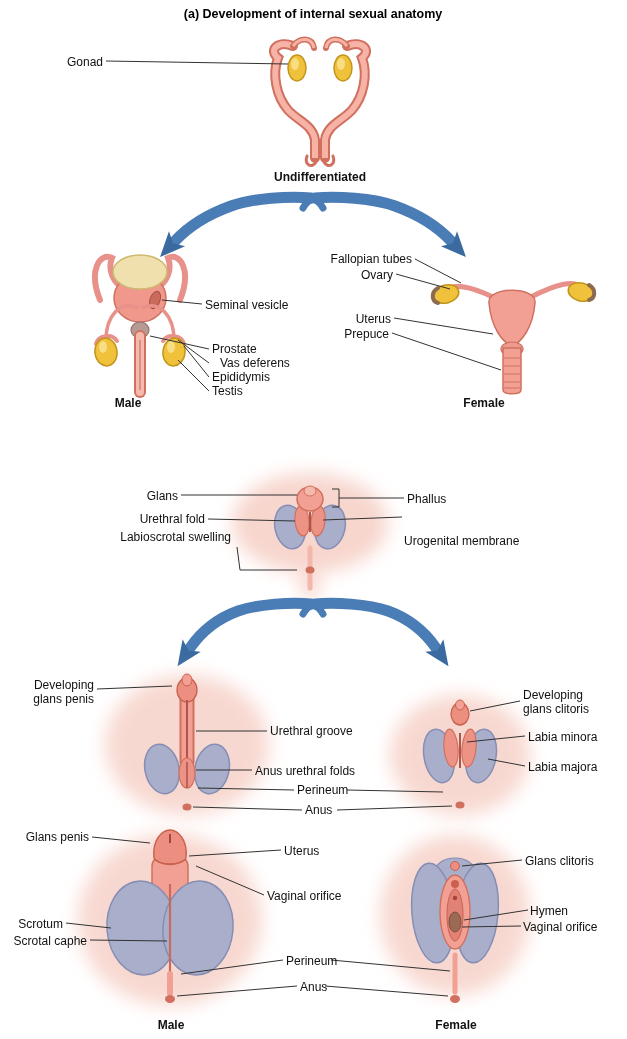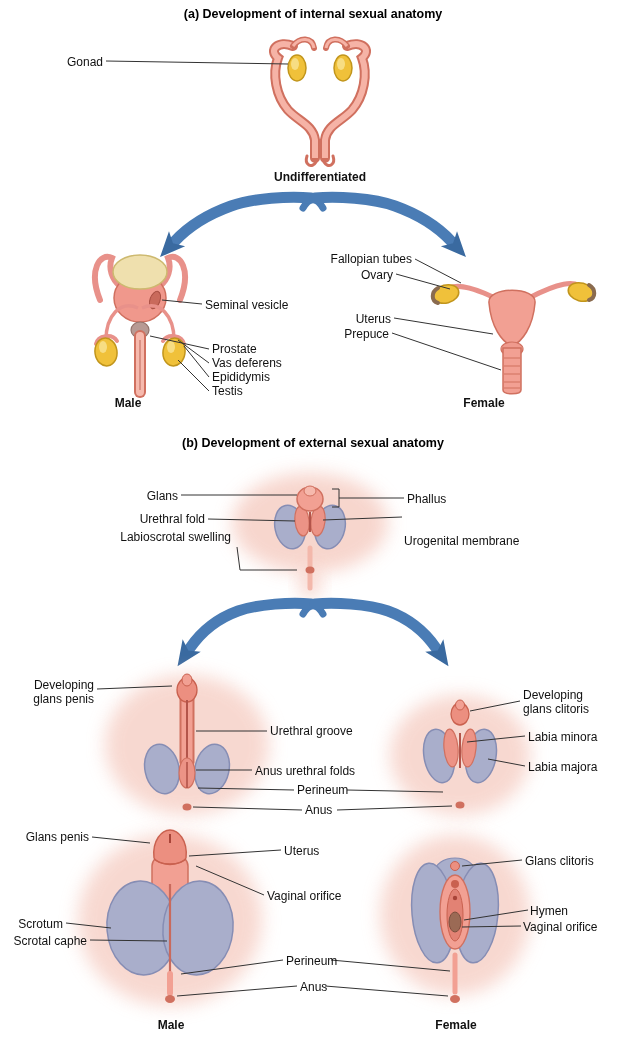--- a/index.html
+++ b/index.html
@@ -208,32 +208,31 @@
   </g>
 </svg>
 
 <div class="title" style="left:313px;top:7px">(a) Development of internal sexual anatomy</div>
 
 <div class="lbl r" style="right:524px;top:55px">Gonad</div>
 <div class="lbl b c" style="left:320px;top:170px">Undifferentiated</div>
 
 <div class="lbl" style="left:205px;top:298px">Seminal vesicle</div>
 <div class="lbl" style="left:212px;top:342px">Prostate</div>
-<div class="lbl" style="left:212px;top:356px">Vas deferens</div>
+<div class="lbl" style="left:220px;top:356px">Vas deferens</div>
 <div class="lbl" style="left:212px;top:370px">Epididymis</div>
 <div class="lbl" style="left:212px;top:384px">Testis</div>
 <div class="lbl b c" style="left:128px;top:396px">Male</div>
 
 <div class="lbl r" style="right:215px;top:252px">Fallopian tubes</div>
 <div class="lbl r" style="right:234px;top:268px">Ovary</div>
 <div class="lbl r" style="right:236px;top:312px">Uterus</div>
 <div class="lbl r" style="right:238px;top:327px">Prepuce</div>
 <div class="lbl b c" style="left:484px;top:396px">Female</div>
 
-<div class="title" style="left:313px;top:436px">(b) Development of external sexual anatomy</div>
 
 <div class="lbl r" style="right:449px;top:489px">Glans</div>
 <div class="lbl r" style="right:422px;top:512px">Urethral fold</div>
 <div class="lbl r" style="right:396px;top:530px">Labioscrotal swelling</div>
 <div class="lbl" style="left:407px;top:492px">Phallus</div>
 <div class="lbl" style="left:404px;top:534px">Urogenital membrane</div>
 
 <div class="lbl r" style="right:533px;top:678px">Developing
 glans penis</div>
 <div class="lbl" style="left:270px;top:724px">Urethral groove</div>

